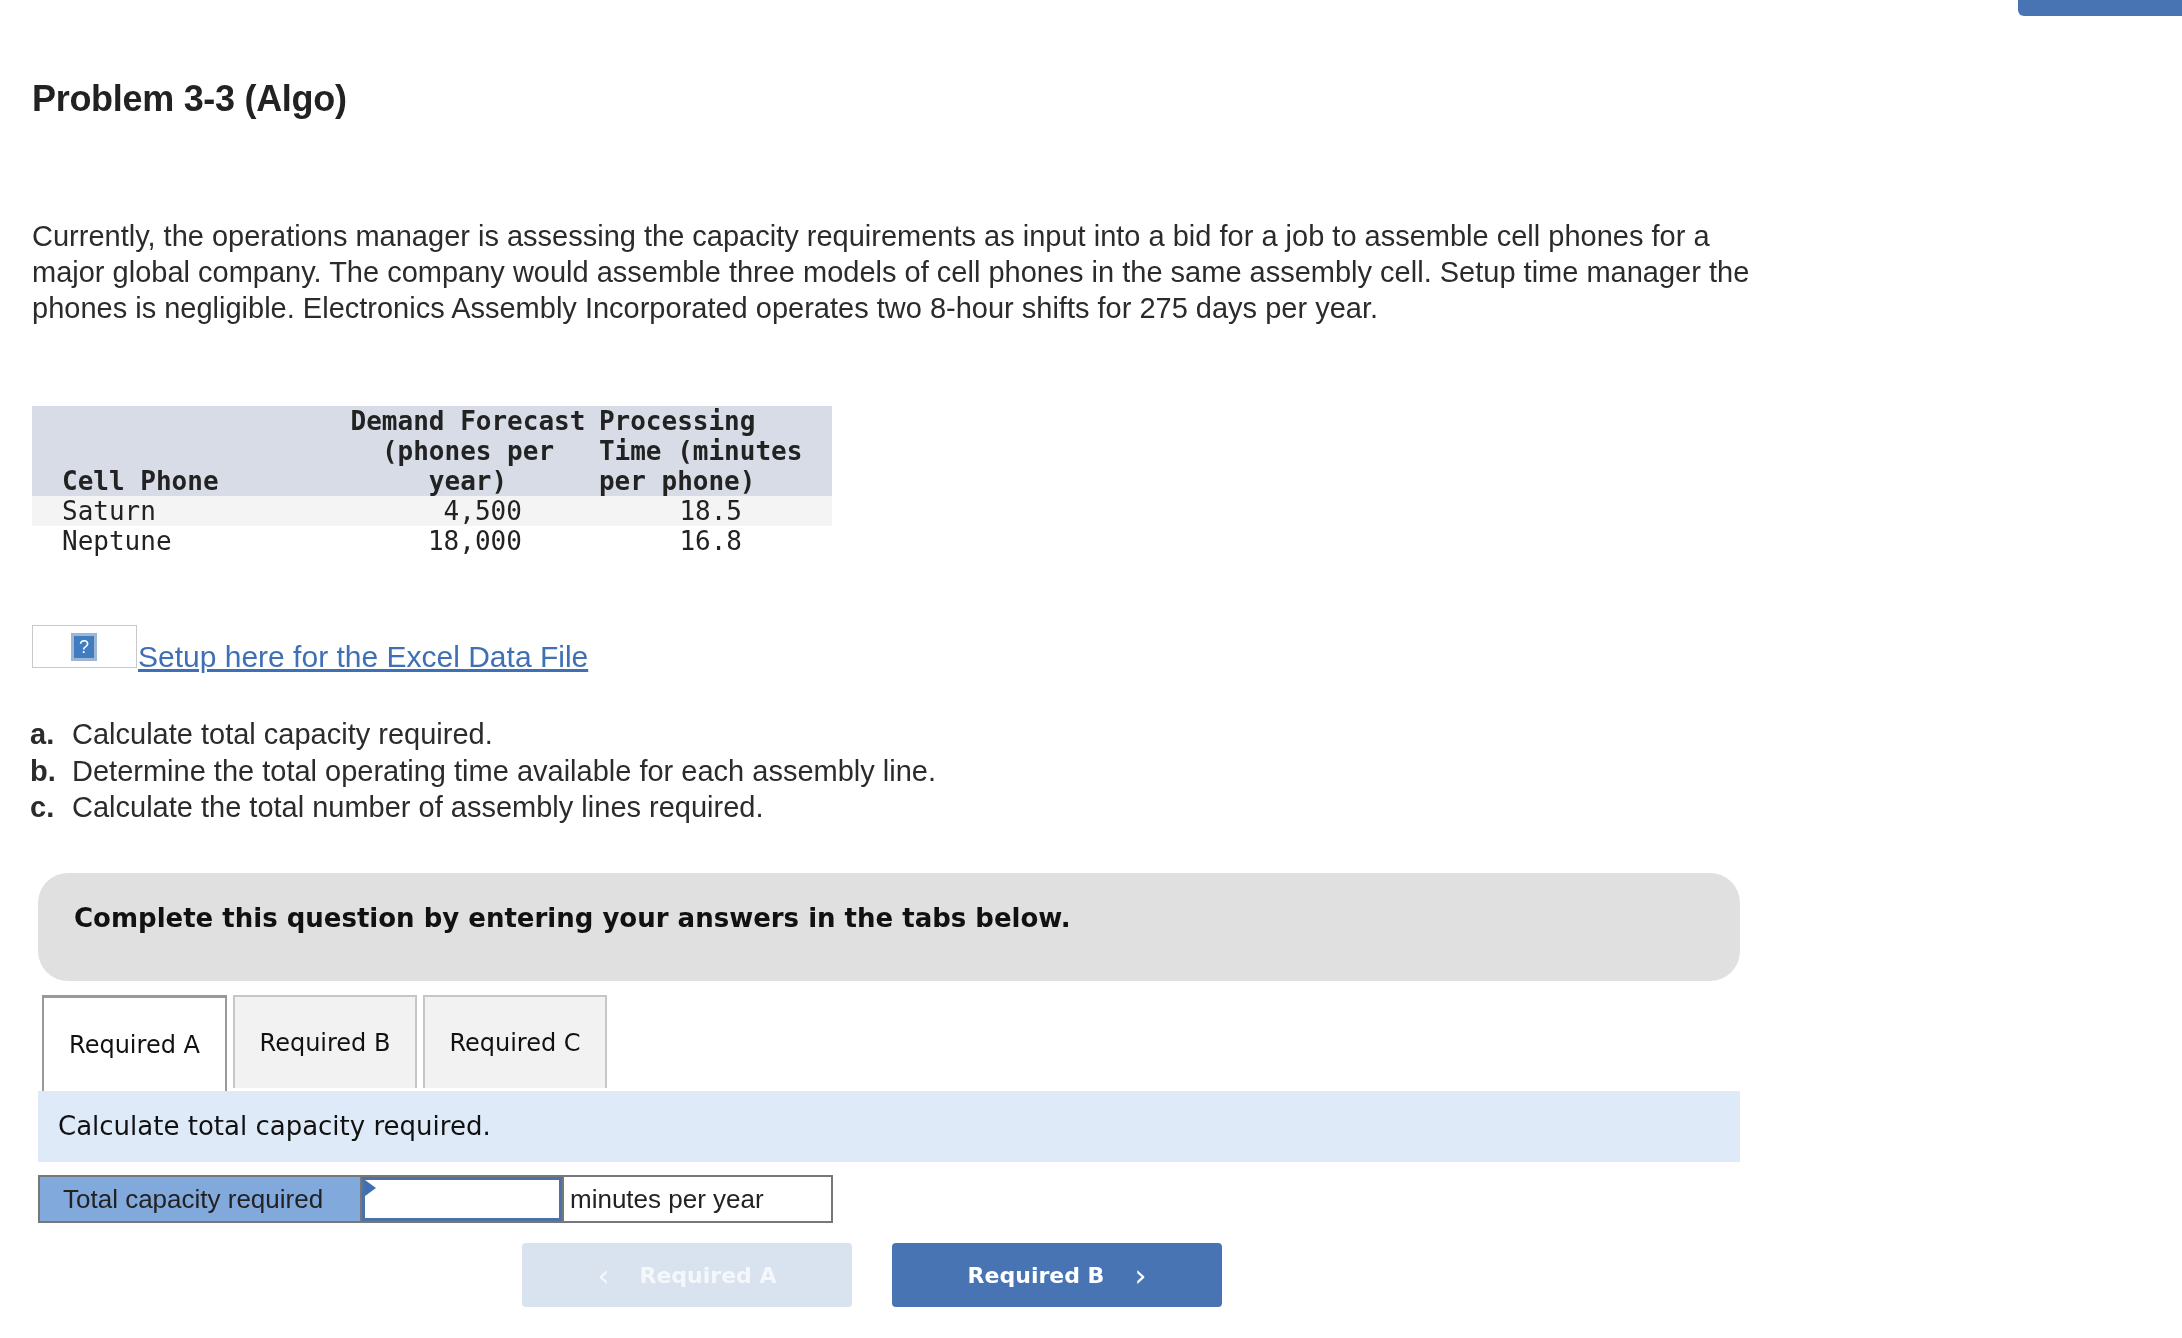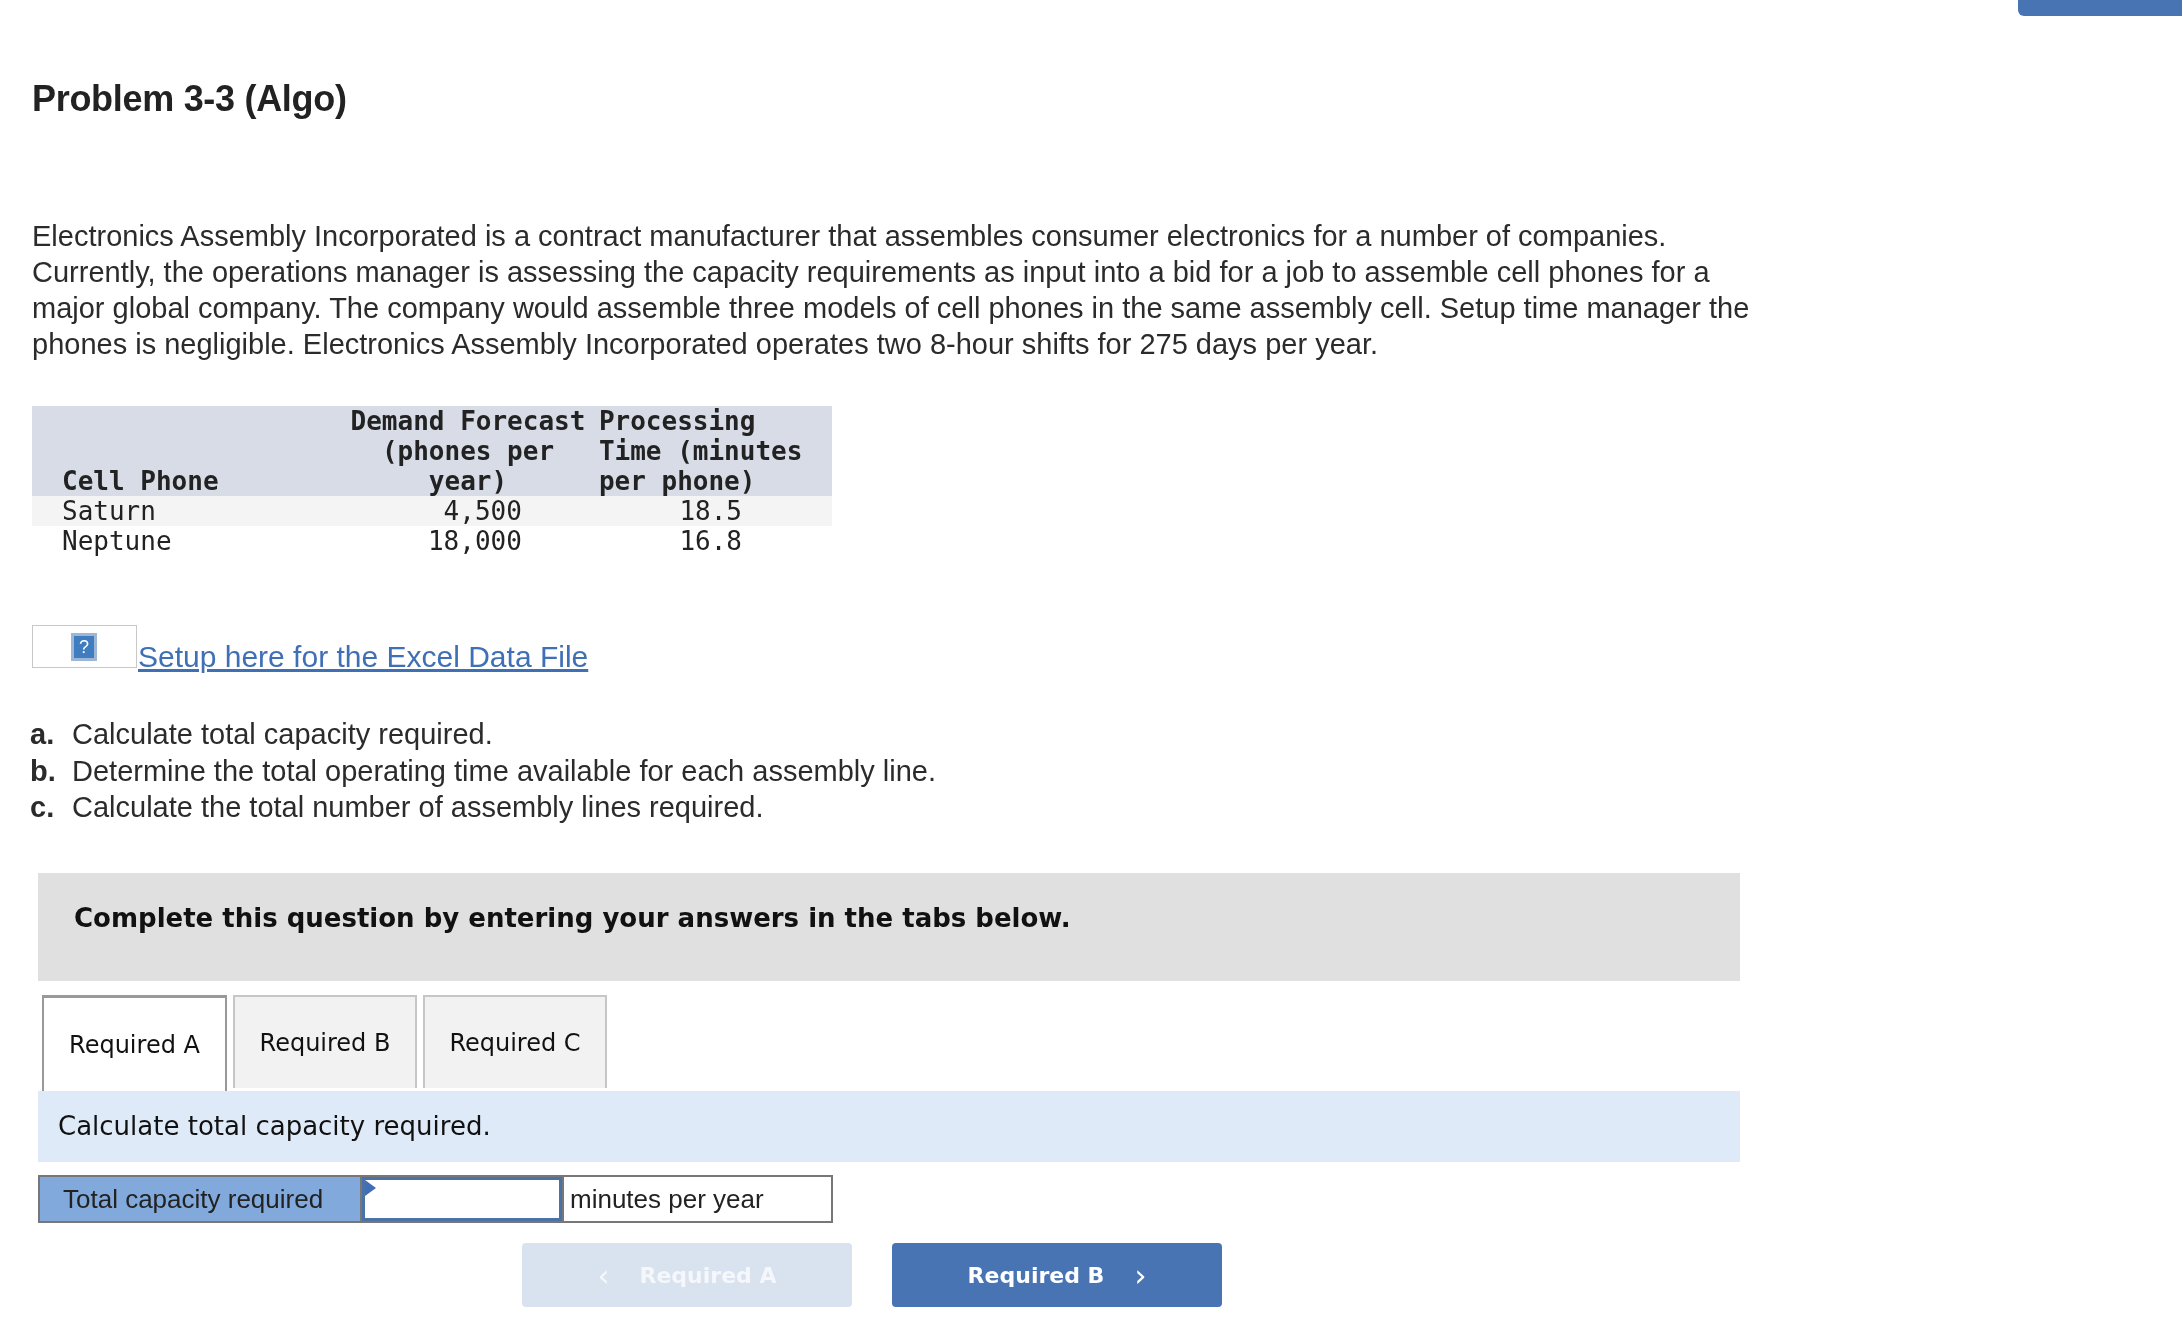--- a/index.html
+++ b/index.html
@@ -15,21 +15,21 @@
   .col-name { text-align:left; padding-left:30px !important; width:290px;margin-top:24px; }
   .col-demand { text-align:center; width:270px; }
   .col-proc { text-align:left; width:240px; }
   .num-demand { text-align:right; padding-right:77px !important; }
   .num-proc { text-align:right; padding-right:90px !important; }
   .excel-box { left:32px; top:625px; width:105px; height:43px; border:1px solid #c8c8c8; box-sizing:border-box; }
   .help-icon { position:absolute; left:38px; top:7px; width:26px; height:28px; background:#3f7cc0; border:3px solid #9db6d6; box-sizing:border-box; color:#fff; font-size:18px; text-align:center; line-height:22px; }
   .excel-link { left:138px; top:640px; font-size:30px; color:#3f6fb5; text-decoration:underline; cursor:pointer; }
   .req-list { left:30px; top:716px; font-size:29px; line-height:36.5px; color:#2b2b2b; }
   .req-list .item b { display:inline-block; width:42px; }
-  .instr-box { left:38px; top:873px; width:1702px; height:108px; background:#e0e0e0; }
+  .instr-box { left:38px; top:873px; width:1702px; height:108px; background:#e0e0e0;border-radius:30px; }
   .instr-text { position:absolute; left:36px; top:30px; font-family:"DejaVu Sans", sans-serif; font-weight:bold; font-size:26px; color:#111; }
   .tabs { left:38px; top:995px; width:1702px; height:96px; border-bottom:3px solid #8a8a8a; }
   .tab { position:absolute; top:0; height:93px; box-sizing:border-box; border:2px solid #c6c6c6; border-bottom:none; background:#f2f2f2; font-family:"DejaVu Sans", sans-serif; font-size:24px; color:#111; display:flex; align-items:center; justify-content:center; cursor:pointer; }
   .tab.active { background:#ffffff; border-color:#999; height:96px; border-top:3px solid #999; }
   .band { left:38px; top:1091px; width:1702px; height:71px; background:#deeaf8; }
   .band-text { position:absolute; left:20px; top:20px; font-family:"DejaVu Sans", sans-serif; font-size:26px; color:#111; }
   .ans-row { left:38px; top:1175px; height:48px; width:795px; border:2px solid #777; box-sizing:border-box; display:flex; }
   .ans-label { width:322px; background:#82a9dc; border-right:2px solid #777; font-size:26px; color:#222; display:flex; align-items:center; padding-left:23px; box-sizing:border-box; }
   .ans-input-wrap { width:200px; position:relative; }
   .ans-input { width:200px; height:44px; box-sizing:border-box; border:3px solid #4a72a8; outline:none; margin:0; padding:0 8px; font-size:24px; background:#fff; }
@@ -41,21 +41,20 @@
   .chev { font-size:30px; font-weight:normal; }
 </style>
 </head>
 <body>
 
 <div class="abs top-bar"></div>
 
 <div class="abs title">Problem 3-3 (Algo)</div>
 
 <div class="abs para">
-  <div>Electronics Assembly Incorporated is a contract manufacturer that assembles consumer electronics for a number of companies.</div>
   <div>Currently, the operations manager is assessing the capacity requirements as input into a bid for a job to assemble cell phones for a</div>
   <div>major global company. The company would assemble three models of cell phones in the same assembly cell. Setup time manager the</div>
   <div>phones is negligible. Electronics Assembly Incorporated operates two 8-hour shifts for 275 days per year.</div>
 </div>
 
 <table class="abs data-table">
   <thead>
     <tr>
       <th class="col-name">Cell Phone</th>
       <th class="col-demand">

